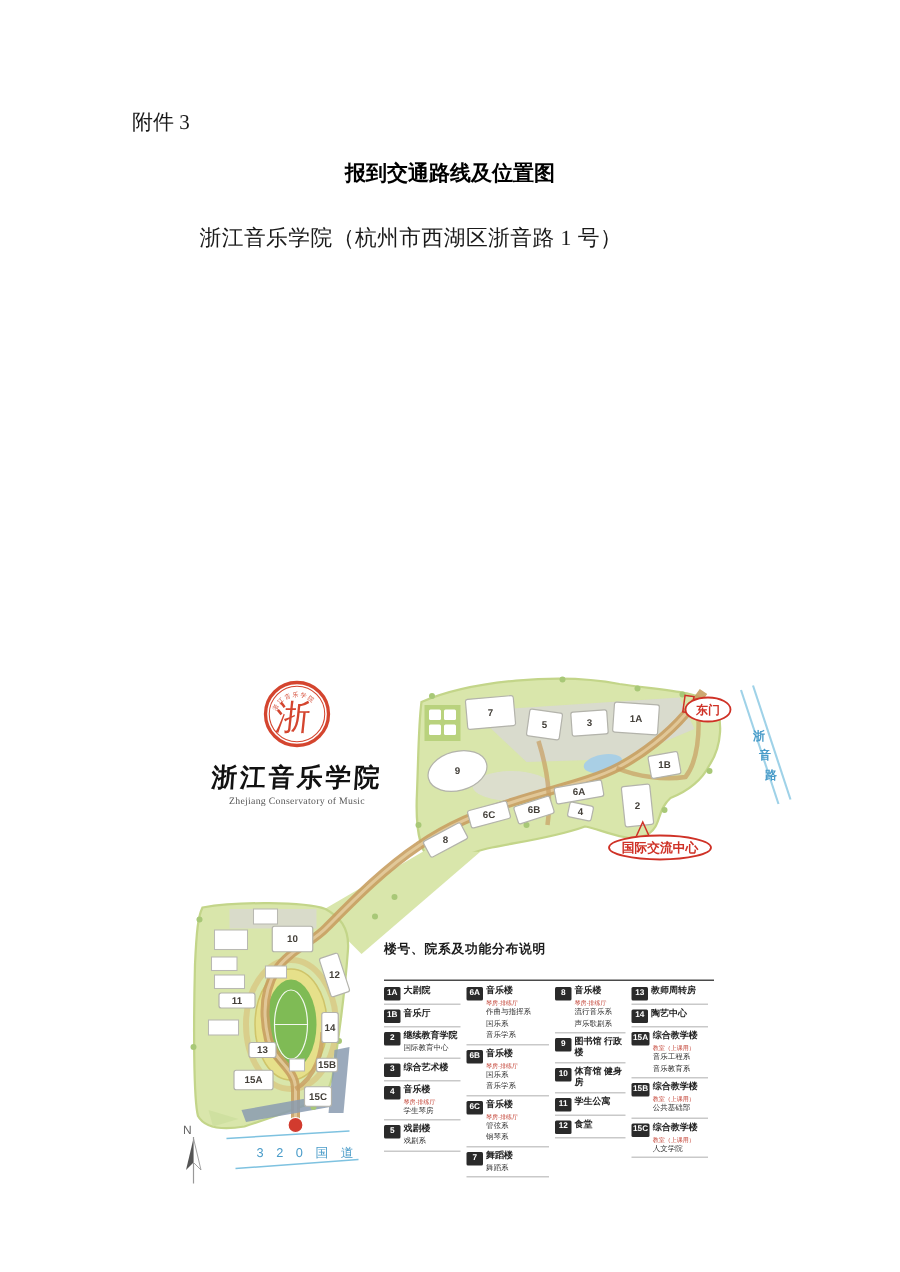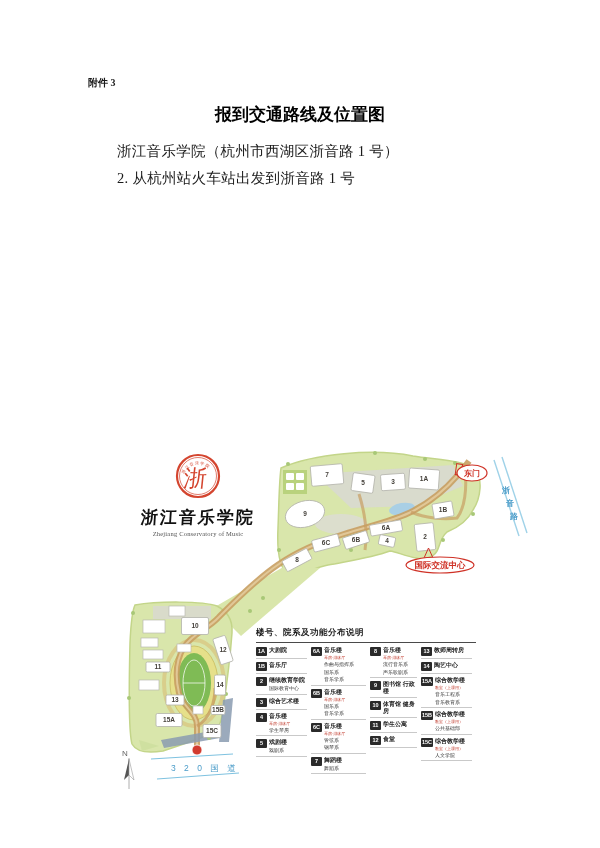--- a/index.html
+++ b/index.html
@@ -1,45 +1,45 @@
 <!DOCTYPE html>
 <html><head>
 <meta charset="utf-8">
 <style>
   html,body{margin:0;padding:0;}
   body{
     width:600px;height:848px;background:#ffffff;position:relative;
     font-family:"Liberation Serif",serif;color:#1a1a1a;overflow:hidden;
   }
   .textblock{position:absolute;left:88px;top:70px;width:424px;}
-  .attach{font-size:10px;margin:0 0 2px 0;line-height:26px;font-weight:bold;}
+  .attach{font-size:14px;margin:0 0 2px 0;line-height:26px;}
   .doc-title{
     font-family:"Liberation Sans",sans-serif;font-weight:bold;
-    font-size:17px;text-align:center;margin:4px 0 8px 0;line-height:30px;color:#000;
+    font-size:14px;text-align:center;margin:4px 0 8px 0;line-height:30px;color:#000;
   }
   .body-line{
-    margin:0;font-size:14.5px;line-height:27.2px;text-align:justify;
+    margin:16px;font-size:14.5px;line-height:27.2px;text-align:justify;
     text-indent:2em;letter-spacing:0.3px;
   }
   
   .map-svg{position:absolute;left:113px;top:448px;}
   .logo{position:absolute;left:138px;top:452px;width:120px;text-align:center;}
   .logo-name{
     font-size:17px;font-weight:bold;letter-spacing:2px;color:#111;
     transform:skewX(-4deg);margin-top:2px;white-space:nowrap;
   }
   .logo-en{font-size:6.5px;color:#555;letter-spacing:0.2px;margin-top:1px;white-space:nowrap;}
   
   .legend{
     position:absolute;left:256px;top:627px;width:220px;
     font-family:"Liberation Sans",sans-serif;
   }
   .legend-title{
     font-size:8.5px;font-weight:bold;color:#1c1c1c;letter-spacing:0.5px;
-    border-bottom:1.5px solid #4a4a4a;padding-bottom:3px;margin-bottom:4px;
+    border-bottom:1.5px solid #4a4a4a;padding-bottom:14px;margin-bottom:4px;
   }
   .legend-cols{display:flex;}
   .legend-col{display:flex;flex-direction:column;}
   .legend-col.c1{width:55px;} .legend-col.c2{width:59px;}
   .legend-col.c3{width:51px;} .legend-col.c4{width:55px;}
   .lg-entry{display:flex;align-items:flex-start;border-bottom:0.5px solid #c9c9c9;
     padding-bottom:2px;margin-bottom:3px;margin-right:4px;}
   .lg-chip{
     flex:0 0 auto;min-width:9px;height:9px;background:#2a2a2a;color:#fff;
     font-size:5.5px;font-weight:bold;text-align:center;line-height:9px;
@@ -51,21 +51,20 @@
   .lg-sub{font-size:5px;color:#333;line-height:6.5px;margin-top:1px;}
 </style>
 </head>
 <body>
 
 <div class="textblock">
   <p class="attach">附件 3</p>
   <h1 class="doc-title">报到交通路线及位置图</h1>
   <div id="paragraphs">
       <p class="body-line">浙江音乐学院（杭州市西湖区浙音路 1 号）</p>
-      <p class="body-line">2. 从杭州站火车站出发到浙音路 1 号</p>
     </div>
 </div>
 
 <svg class="map-svg" width="415" height="345" viewBox="0 0 415 345">
 
   <path d="M168,20 C200,6 260,0 300,8 C325,12 352,12 362,22 C370,30 368,50 360,62
        C354,74 344,80 334,84 C327,90 327,98 324,103 C320,110 310,112 303,110
        C292,108 284,104 277,103 C258,110 235,113 215,117 C200,120 186,128 175,126
        C166,120 164,100 165,80 C166,55 166,35 168,20 Z" fill="#d9e6ab" stroke="#c3d589" stroke-width="1.5"></path>
 

